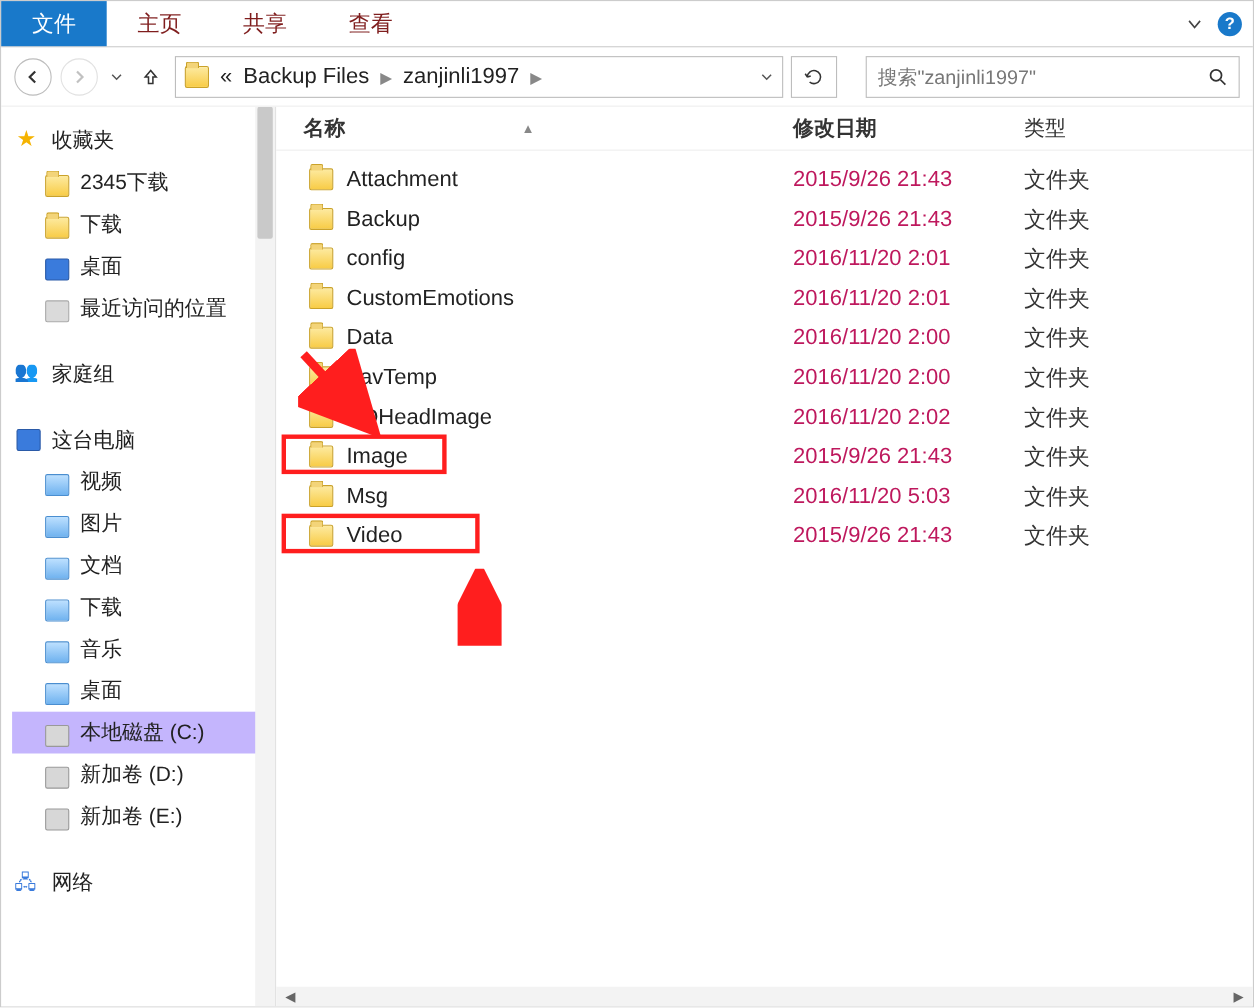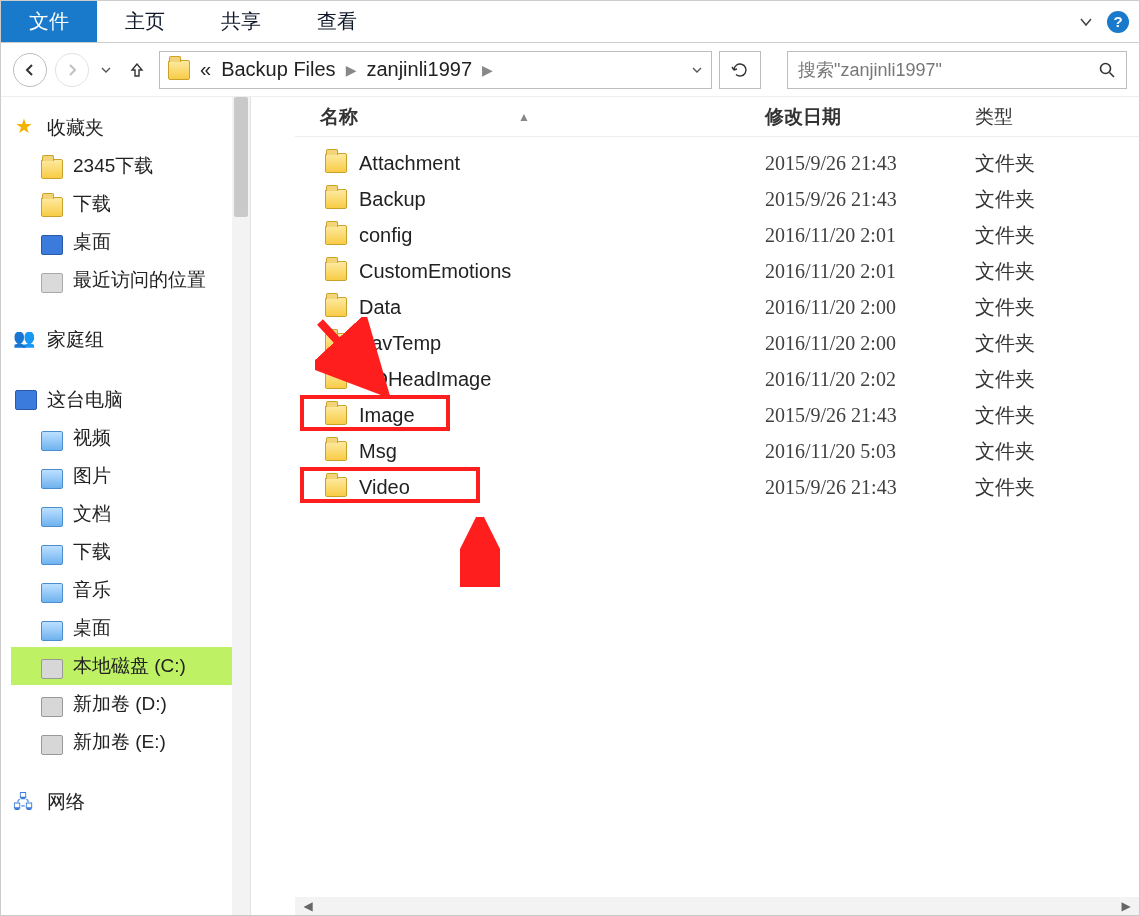--- a/index.html
+++ b/index.html
@@ -1,50 +1,50 @@
 <!DOCTYPE html>
 <html><head>
 <meta charset="utf-8">
 <style>
   * { box-sizing: border-box; }
   html, body { margin:0; padding:0; font-family: "Segoe UI", "Microsoft YaHei", sans-serif; font-size:18px; color:#222; background:#fff; }
   #app { width:1140px; height:916px; display:flex; flex-direction:column; border:1px solid #ccc; overflow:hidden; }
 
   
   .ribbon { height:42px; display:flex; align-items:stretch; border-bottom:1px solid #ccc; position:relative; }
-  .ribbon-tab { display:flex; align-items:center; padding:0 28px; font-size:20px; color:#0f172a; cursor:default; }
+  .ribbon-tab { display:flex; align-items:center; padding:0 28px; font-size:20px; color:#7f1d1d; cursor:default; }
   .ribbon-tab.file { background:#1979ca; color:#fff; }
   .ribbon-right { margin-left:auto; display:flex; align-items:center; gap:10px; padding-right:10px; }
   .chev-down-icon { width:22px; height:22px; display:flex; align-items:center; justify-content:center; color:#444; }
   .help-icon { width:22px; height:22px; border-radius:50%; background:#1979ca; color:#fff; display:flex; align-items:center; justify-content:center; font-weight:bold; font-size:15px; }
 
   
   .navrow { height:54px; display:flex; align-items:center; padding:8px 12px; gap:8px; border-bottom:1px solid #eee; }
   .nav-btn { width:34px; height:34px; border:1px solid #bdbdbd; border-radius:50%; display:flex; align-items:center; justify-content:center; background:#fff; }
   .nav-btn.disabled { opacity:.45; }
   .nav-mini { width:18px; display:flex; align-items:center; justify-content:center; color:#555; }
   .up-btn { width:28px; height:28px; display:flex; align-items:center; justify-content:center; color:#333; }
   .addressbar { flex:1; height:38px; border:1px solid #bdbdbd; display:flex; align-items:center; padding:0 8px; gap:10px; }
   .addressbar .crumb { display:flex; align-items:center; gap:8px; font-size:20px; color:#222; }
   .crumb-sep { color:#888; font-size:14px; }
   .addressbar .spacer { flex:1; }
   .refresh-box { height:38px; width:42px; border:1px solid #bdbdbd; display:flex; align-items:center; justify-content:center; margin-left:-1px; }
   .searchbox { width:340px; height:38px; border:1px solid #bdbdbd; display:flex; align-items:center; padding:0 10px; color:#777; justify-content:space-between; margin-left:18px; }
   .searchbox .mag { color:#222; }
 
   
-  .body { flex:1; display:flex; overflow:hidden;gap:44px; }
+  .body { flex:1; display:flex; overflow:hidden; }
   .sidebar { width:250px; border-right:1px solid #e2e2e2; position:relative; font-size:19px; overflow:hidden; }
   .side-scroll-track { position:absolute; right:0; top:0; bottom:0; width:18px; background:#f3f3f3; }
   .side-scroll-thumb { position:absolute; left:2px; right:2px; top:0; height:120px; background:#c9c9c9; border-radius:2px; }
   .tree { padding:12px 4px 0 10px; }
   .tree-group { margin-bottom:22px; }
   .tree-head, .tree-item { display:flex; align-items:center; gap:10px; padding:6px 4px; white-space:nowrap; }
   .tree-item { padding-left:30px;align-items:flex-end; }
-  .tree-item.selected { background:#bef264; }
+  .tree-item.selected { background:#c4b5fd; }
   .ico { width:22px; height:20px; display:inline-block; position:relative; }
   .ico.folder { background:linear-gradient(#fdeaa0,#f8cc46); border:1px solid #caa22a; border-radius:2px; }
   .ico.folder::before { content:""; position:absolute; top:-5px; left:0; width:10px; height:5px; background:#f3d479; border:1px solid #caa22a; border-bottom:none; border-radius:2px 2px 0 0; }
   .ico.star { background:none; }
   .ico.star::before { content:"★"; color:#f5b301; font-size:20px; position:absolute; top:-4px; left:0; }
   .ico.desktop { background:#3a7bdc; border:1px solid #2a5aa7; border-radius:2px; }
   .ico.computer { background:#3a7bdc; border:1px solid #2a5aa7; border-radius:2px; }
   .ico.homegroup::before { content:"👥"; position:absolute; top:-3px; left:-2px; font-size:18px; }
   .ico.drive { background:#d7d7d7; border:1px solid #999; border-radius:2px; }
   .ico.network::before { content:"🖧"; position:absolute; top:-3px; left:-2px; font-size:18px; color:#3a7bdc;}
@@ -54,21 +54,21 @@
   
   .content { flex:1; display:flex; flex-direction:column; position:relative; overflow:hidden; }
   .columns { display:flex; align-items:center; height:40px; padding-left:25px; color:#333; font-size:19px; border-bottom:1px solid #eee; }
   .col-name { width:445px; display:flex; align-items:center; gap:10px;font-weight:bold;}
   .col-date { width:210px;font-weight:bold; }
   .col-type { flex:1; }
   .sort-ind { margin-left:150px; color:#888; font-size:12px; }
   .filelist { flex:1; padding:8px 0 0 20px; position:relative; }
   .row { display:flex; align-items:center; height:36px; font-size:20px; position:relative; }
   .row .name { width:450px; display:flex; align-items:center; gap:12px; padding-left:10px; }
-  .row .date { width:210px; color:#404040;font-family:Liberation Serif, serif; }
+  .row .date { width:210px; color:#be185d; }
   .row .type { color:#333; }
   .hl { position:absolute; pointer-events:none; border:4px solid #ff1e1e; }
   .arrow { position:absolute; pointer-events:none; }
   .arrow svg { display:block; }
 
   .bottom-scroll { height:18px; background:#f3f3f3; display:flex; align-items:center; justify-content:space-between; padding:0 4px; margin-left:0; }
   .bottom-scroll .arrow-btn { width:18px; text-align:center; color:#666; font-size:12px; }
 
   svg { display:block; }
 </style>

